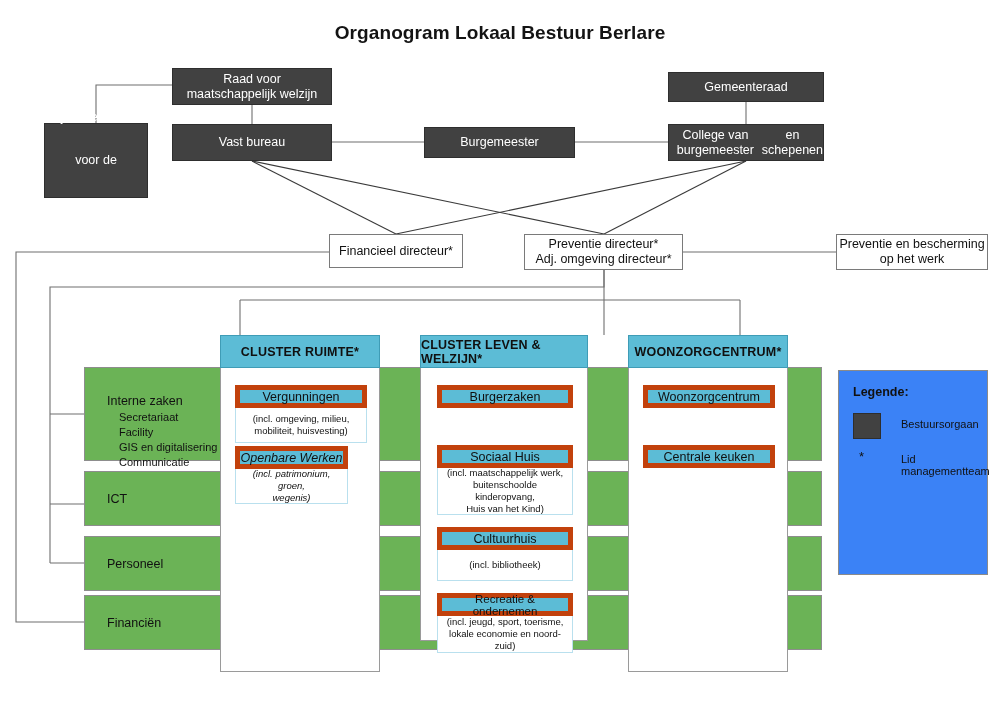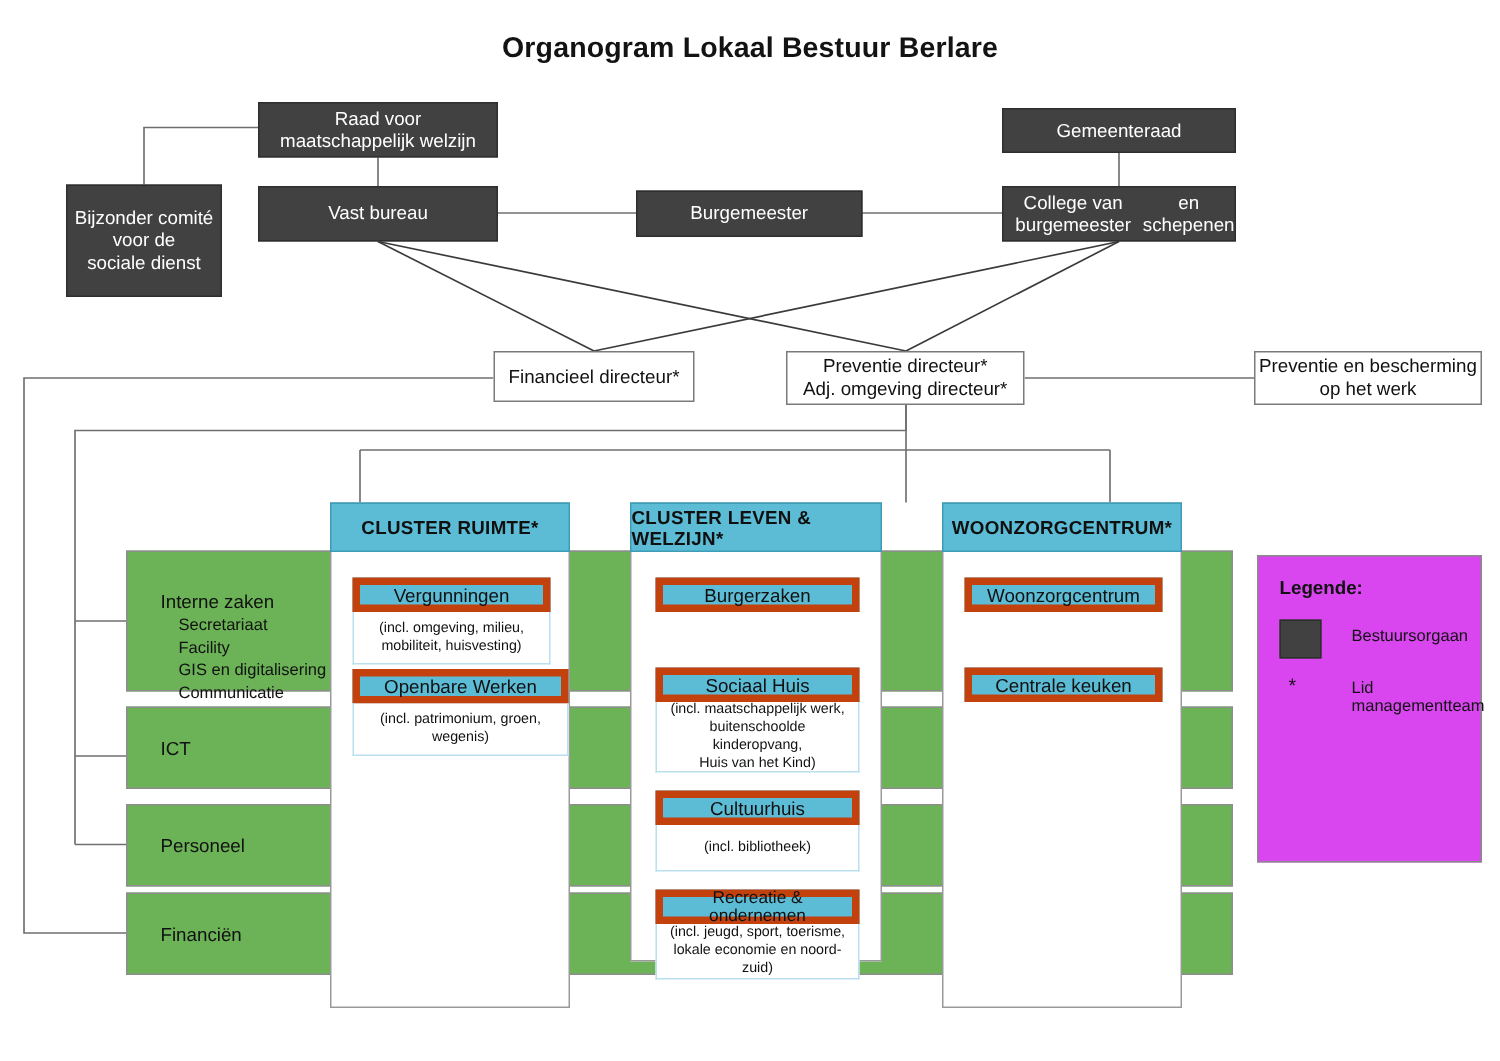--- a/index.html
+++ b/index.html
@@ -109,21 +109,21 @@
     font-size:9.5px;
     line-height:12px;
     color:#111111;
     text-align:center;
     padding:3px 4px;
   }
 
   
   #legend{
     position:absolute;
-    background:#d946ef;
+    background:#3b82f6;
     border:1px solid #8a8a8a;
     box-sizing:border-box;
     z-index:8;
   }
   #legend .ltitle{
     position:absolute;left:14px;top:14px;
     font-size:12.5px;font-weight:bold;color:#111;
   }
   #legend .swatch{
     position:absolute;left:14px;top:42px;width:26px;height:24px;
@@ -190,21 +190,21 @@
       <path d="M240,300 L240,335"></path>
       <path d="M740,300 L740,335"></path>
     </g>
   </svg>
 
   <div class="bx gov" style="left:172px;top:68px;width:160px;height:37px;flex-direction:column;">
     <span>Raad voor</span>
     <span>maatschappelijk welzijn</span>
   </div>
 
-  <div class="bx gov" style="left:44px;top:123px;width:104px;height:75px;flex-direction:column;">
+  <div class="bx gov" style="left:44px;top:123px;width:104px;height:75px;flex-direction:column;gap:28px;">
     <span>Bijzonder comité</span>
     <span>voor de</span>
     <span>sociale dienst</span>
   </div>
 
   <div class="bx gov" style="left:172px;top:124px;width:160px;height:37px;">
     <span>Vast bureau</span>
   </div>
 
   <div class="bx gov" style="left:424px;top:127px;width:151px;height:31px;">
@@ -269,21 +269,21 @@
     </div>
 
     <div class="unit" style="left:14px;top:49px;width:132px;">
       <div class="uhead">Vergunningen</div>
       <div class="ubody" style="height:35px;flex-direction:column;">
         <span>(incl. omgeving, milieu,</span>
         <span>mobiliteit, huisvesting)</span>
       </div>
     </div>
 
-    <div class="unit" style="left:14px;top:110px;width:144px;">
+    <div class="unit" style="left:14px;top:110px;width:113px;font-style:italic;">
       <div class="uhead">Openbare Werken</div>
       <div class="ubody" style="height:35px;flex-direction:column;">
         <span>(incl. patrimonium, groen,</span>
         <span>wegenis)</span>
       </div>
     </div>
   </div>
 
   <div class="col" style="left:420px;top:335px;width:168px;height:306px;">
     <div class="colhead" style="width:168px;height:33px;">

